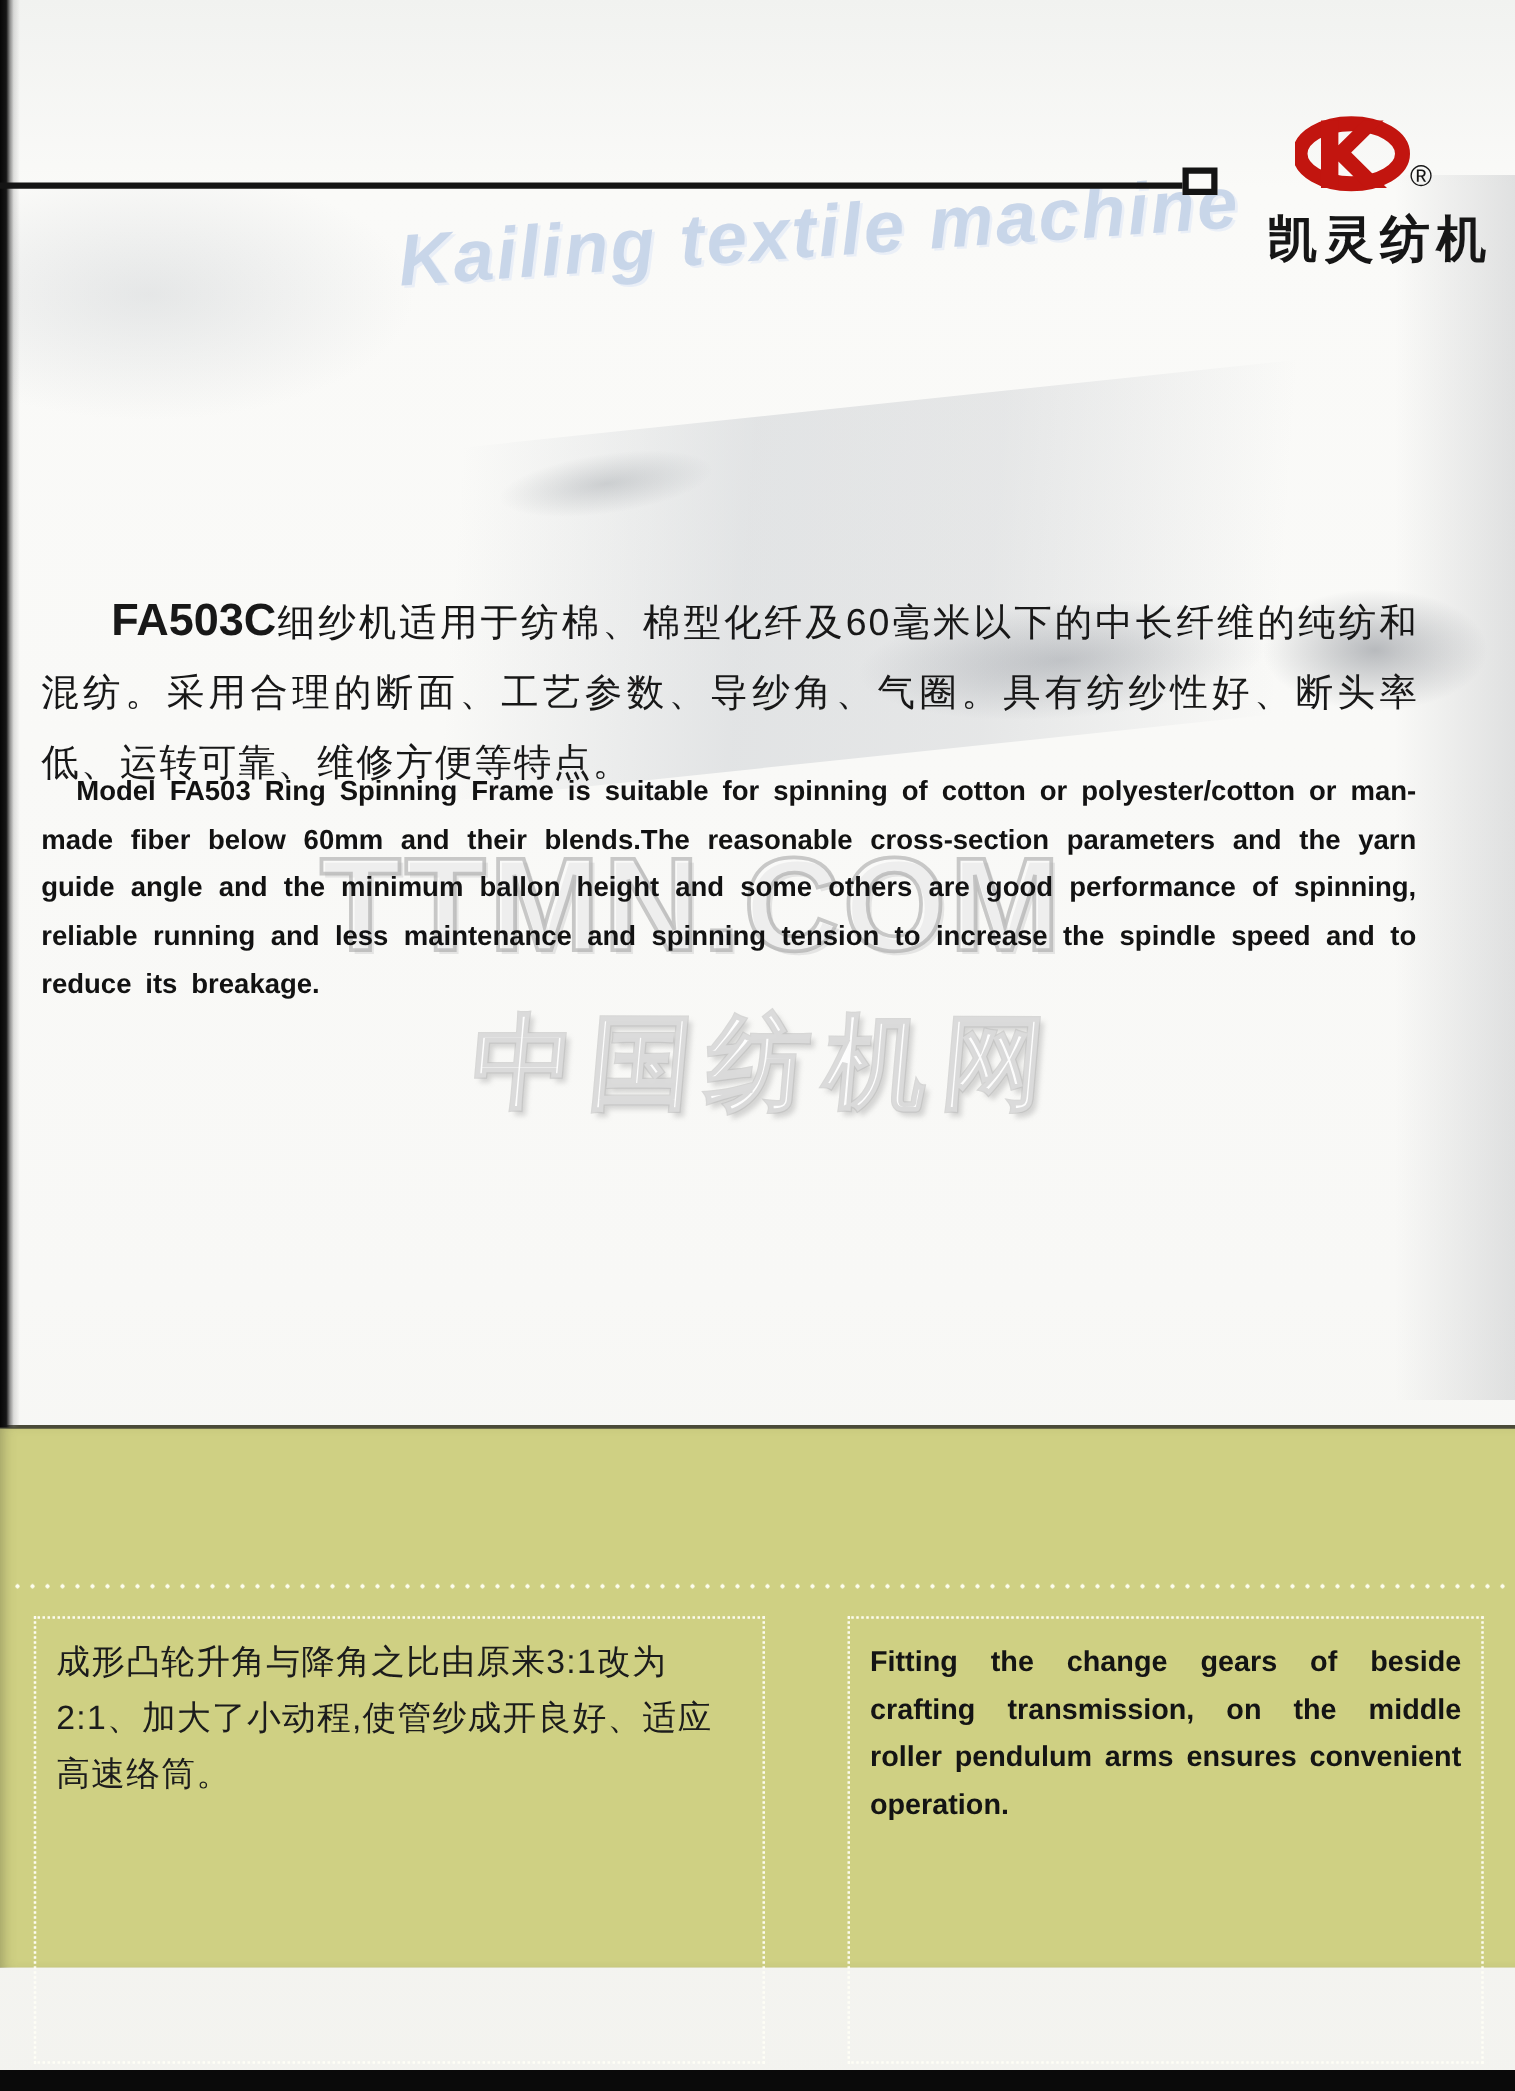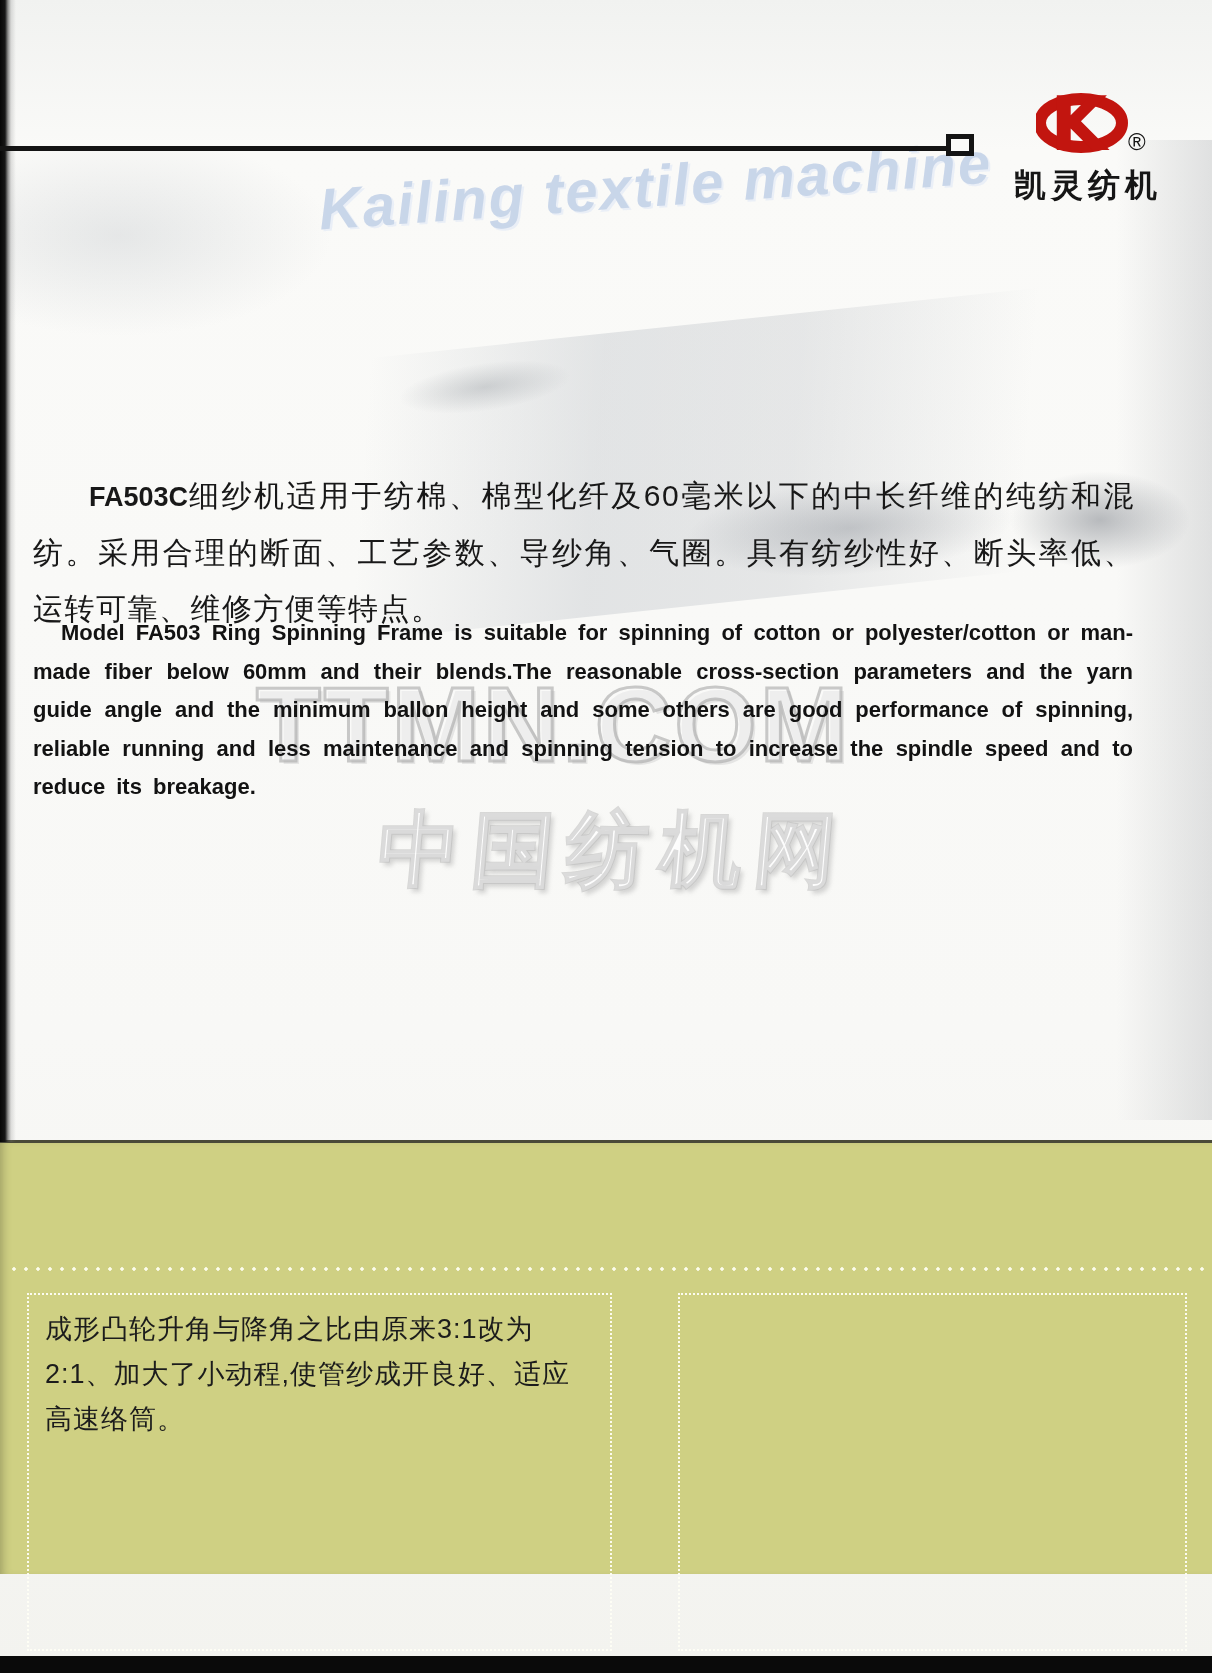--- a/index.html
+++ b/index.html
@@ -34,33 +34,33 @@
   
   .top-rule{position:absolute;left:0;top:146px;width:950px;height:5px;background:#141414;z-index:4;}
   .top-rule-endcap{position:absolute;left:946px;top:134px;width:28px;height:22px;
     border:5px solid #141414;background:#fbfbf9;z-index:4;box-sizing:border-box;}
 
   
   .logo{position:absolute;left:1036px;top:86px;width:96px;height:76px;z-index:4;}
   .reg-mark{position:absolute;left:1128px;top:128px;font-size:24px;color:#141414;z-index:4;
     font-family:"Liberation Sans",sans-serif;}
   .brand-cn{position:absolute;left:1014px;top:164px;width:190px;z-index:4;
-    font-size:32px;font-weight:600;letter-spacing:5px;color:#161616;white-space:nowrap;}
+    font-size:40px;font-weight:600;letter-spacing:5px;color:#161616;white-space:nowrap;}
 
   
   .wm-kailing{position:absolute;left:318px;top:152px;z-index:1;white-space:nowrap;
     font-size:58px;font-weight:bold;font-style:italic;letter-spacing:2px;
     color:rgba(198,212,232,.95);transform:rotate(-4deg);
     text-shadow:2px 2px 0 rgba(230,236,246,.8);}
 
   
   .intro-cn{position:absolute;left:33px;top:468px;width:1102px;z-index:2;
     font-size:30px;line-height:56px;letter-spacing:1.5px;color:#181818;
     text-align:justify;text-indent:56px;font-weight:500;}
-  .intro-cn .model{font-weight:bold;font-size:27px;letter-spacing:0;}
+  .intro-cn .model{font-weight:bold;font-size:36px;letter-spacing:0;}
   .intro-en{position:absolute;left:33px;top:614px;width:1100px;z-index:2;
     font-size:22px;line-height:38.6px;font-weight:bold;color:#121212;
     text-align:justify;text-indent:28px;word-spacing:5px;}
 
   
   .wm-ttmn{position:absolute;left:256px;top:664px;z-index:1;white-space:nowrap;
     font-size:106px;font-weight:bold;letter-spacing:3px;
     color:rgba(252,252,252,.40);
     -webkit-text-stroke:3px rgba(166,166,166,.60);
     text-shadow:3px 3px 0 rgba(205,205,205,.45);}
@@ -125,18 +125,19 @@
   <div class="intro-en">Model FA503 Ring Spinning Frame is suitable for spinning of cotton or polyester/cotton or man-made fiber below 60mm and their blends.The reasonable cross-section parameters and the yarn guide angle and the minimum ballon height and some others are good performance of spinning, reliable running and less maintenance and spinning tension to increase the spindle speed and to reduce its breakage.</div>
 
   <div class="feature-section">
     <div class="dotted-divider"></div>
 
     <div class="feature-box left">
       <p class="cn">成形凸轮升角与降角之比由原来3:1改为2:1、加大了小动程,使管纱成开良好、适应高速络筒。</p>
     </div>
 
     <div class="feature-box right">
+      <p class="en">Fitting the change gears of beside crafting transmission, on the middle roller pendulum arms ensures convenient operation.</p>
     </div>
   </div>
 
   <div class="bottom-bar"></div>
 
 </div>
 
 </body></html>

